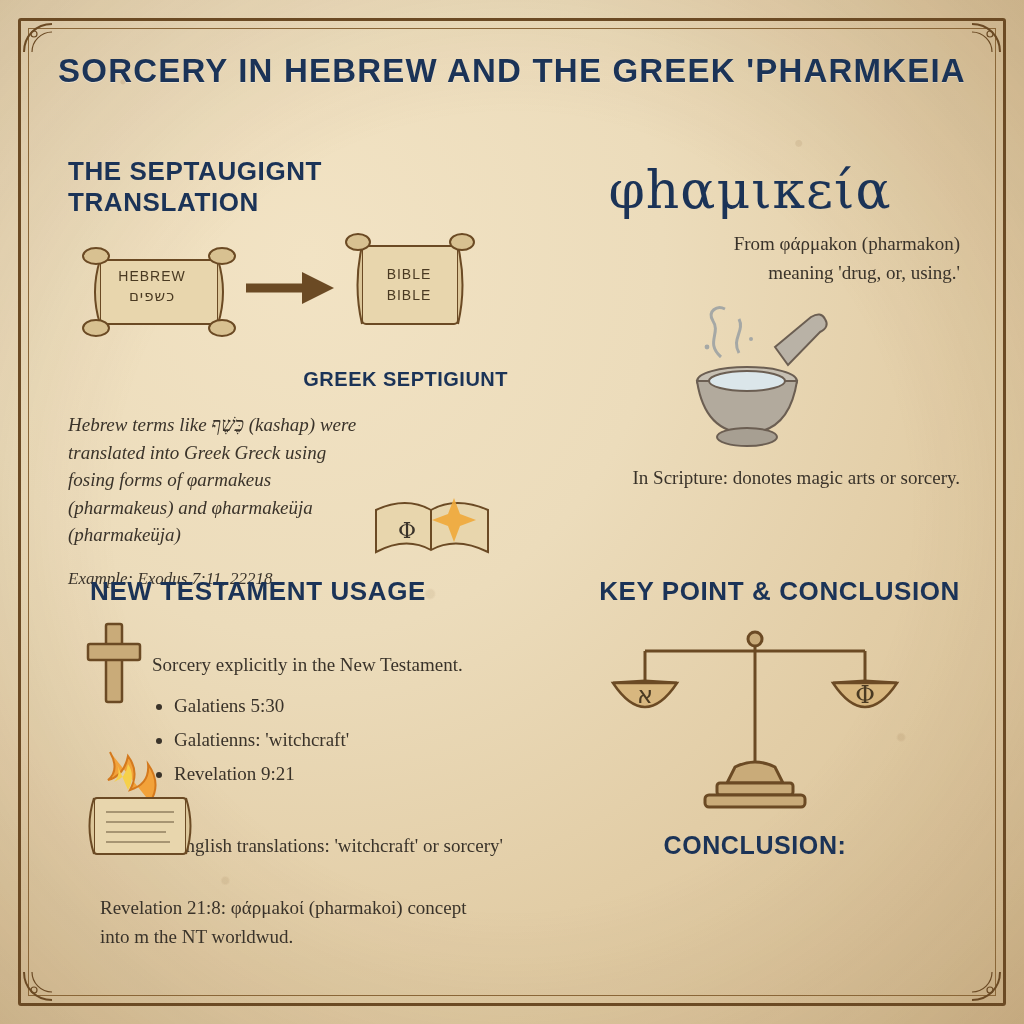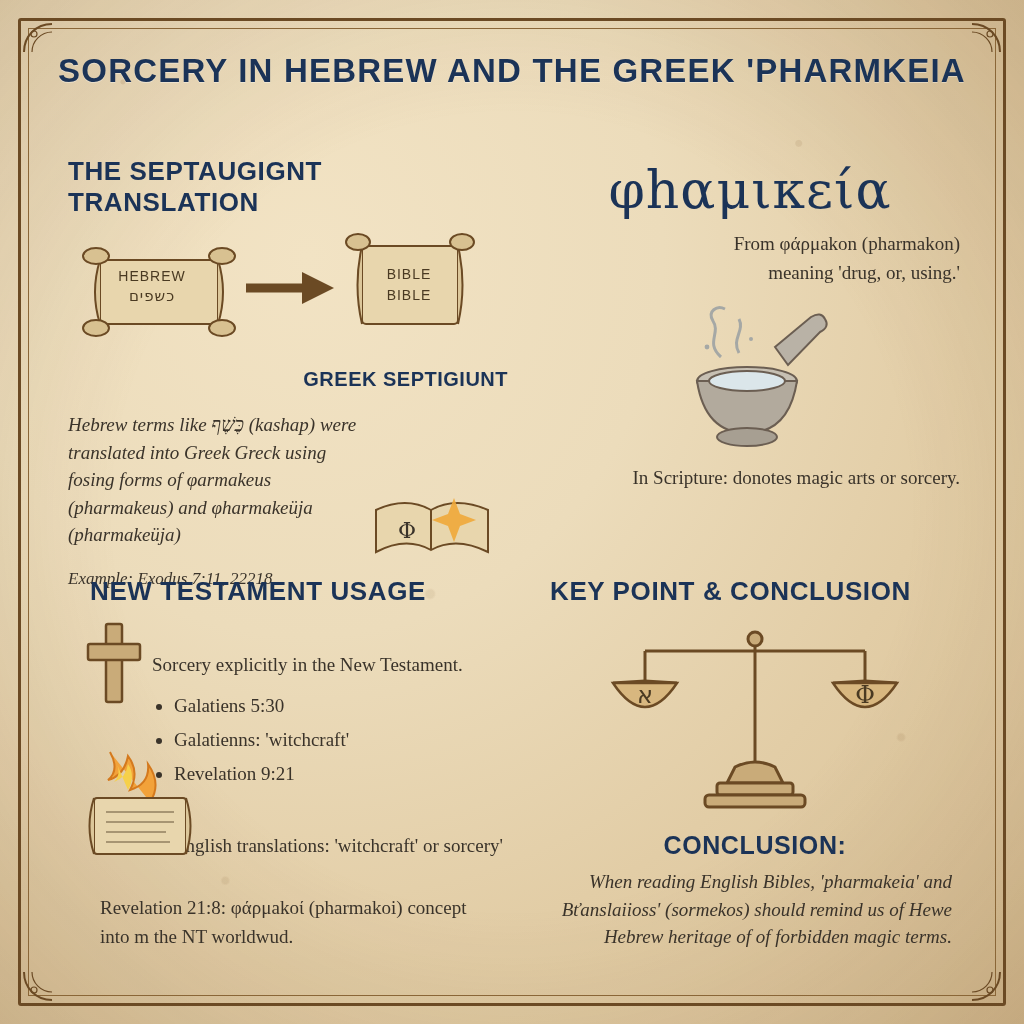--- a/index.html
+++ b/index.html
@@ -93,21 +93,21 @@
 
   h2.sec {
     margin: 0;
     font-family: "Liberation Sans", sans-serif;
     font-weight: bold;
     font-size: 26px;
     letter-spacing: .6px;
     color: #1b3357;
     text-transform: uppercase;
   }
-  .q2 h2.sec, .q4 h2.sec { text-align: left; }
+  .q2 h2.sec, .q4 h2.sec { text-align: right; }
   .q2 h2.sec { text-align: left; margin-left: 40px; }
 
   .greek-word {
     text-align: center;
     font-size: 52px;
     font-family: "DejaVu Serif", serif;
     color: #1b3357;
     margin: 4px 0 10px 0;
     letter-spacing: 1px;
   }
@@ -358,18 +358,17 @@
               <path d="M130 150 q20 -10 40 0 L178 166 L122 166 Z"></path>
               <rect x="112" y="166" width="76" height="12" rx="3"></rect>
               <rect x="100" y="178" width="100" height="12" rx="4"></rect>
             </g>
             <text x="40" y="86" text-anchor="middle" font-family="DejaVu Sans, sans-serif" font-size="24" fill="#4a3a22">א</text>
             <text x="260" y="86" text-anchor="middle" font-family="DejaVu Serif, serif" font-size="24" fill="#4a3a22">Φ</text>
           </svg>
         </div>
 
         <div class="conclusion-head">Conclusion:</div>
-        <div class="body-italic centered" style="margin-top:8px;padding:0 8px;">When reading English Bibles, 'pharmakeia' and Bťanslaiioss' (sormekos) should remind us of Hewe Hebrew heritage of of forbidden magic terms.</div>
       </div>
 
     </div>
   </div>
 </div>
 
 </body></html>

